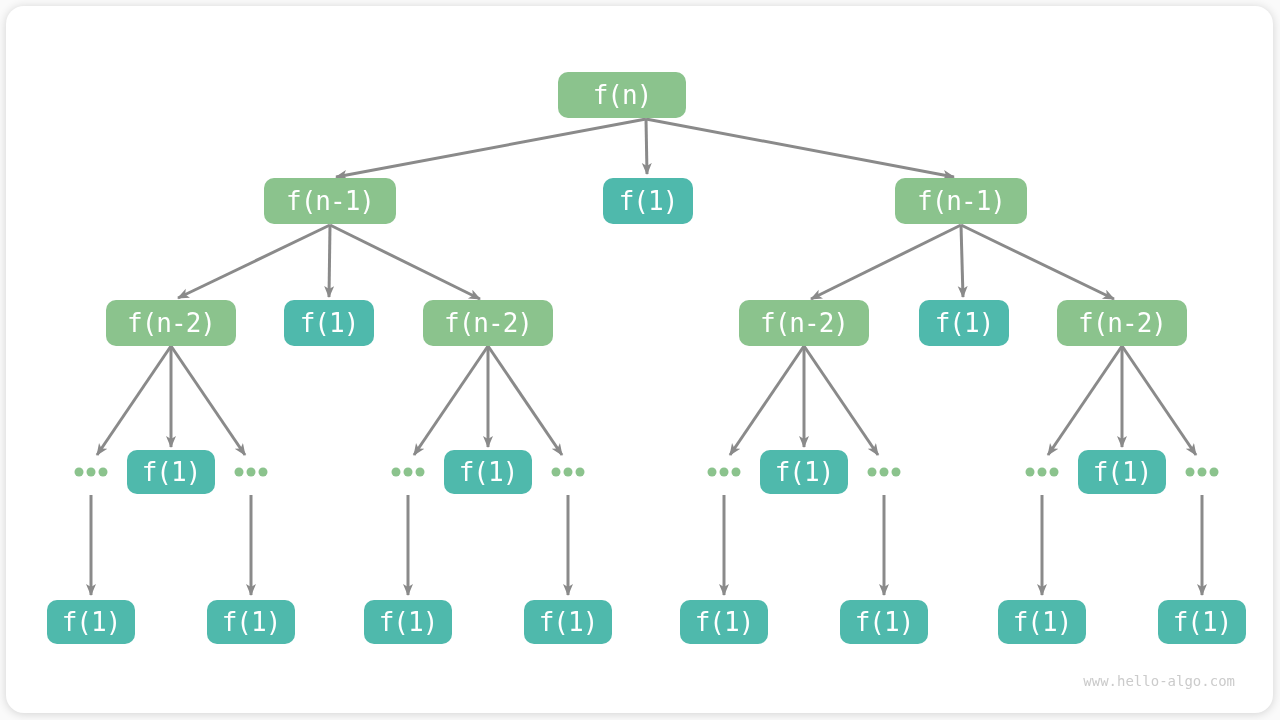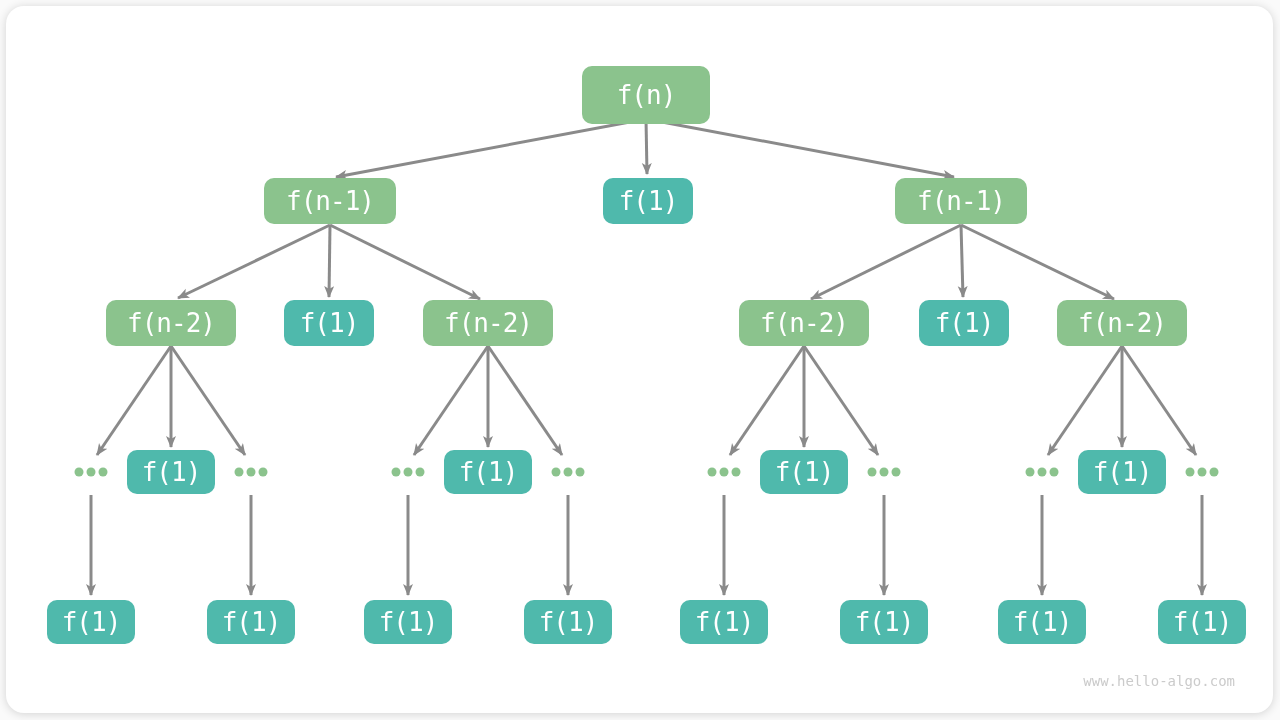--- a/index.html
+++ b/index.html
@@ -107,21 +107,21 @@
       <line x1="245" y1="489" x2="245" y2="589" stroke="#8a8a8a" stroke-width="3" marker-end="url(#arrow-head)"></line>
       <line x1="402" y1="489" x2="402" y2="589" stroke="#8a8a8a" stroke-width="3" marker-end="url(#arrow-head)"></line>
       <line x1="562" y1="489" x2="562" y2="589" stroke="#8a8a8a" stroke-width="3" marker-end="url(#arrow-head)"></line>
       <line x1="718" y1="489" x2="718" y2="589" stroke="#8a8a8a" stroke-width="3" marker-end="url(#arrow-head)"></line>
       <line x1="878" y1="489" x2="878" y2="589" stroke="#8a8a8a" stroke-width="3" marker-end="url(#arrow-head)"></line>
       <line x1="1036" y1="489" x2="1036" y2="589" stroke="#8a8a8a" stroke-width="3" marker-end="url(#arrow-head)"></line>
       <line x1="1196" y1="489" x2="1196" y2="589" stroke="#8a8a8a" stroke-width="3" marker-end="url(#arrow-head)"></line>
     </svg>
 
   <div class="nodes-layer">
-      <div class="node" style="background: rgb(139, 195, 141); width: 128px; height: 58px; color: rgb(255, 255, 255); left: 640px; top: 89px;">f(n)</div>
+      <div class="node" style="background: rgb(139, 195, 141); width: 128px; height: 46px; color: rgb(255, 255, 255); left: 616px; top: 89px;">f(n)</div>
       <div class="node" style="background: rgb(139, 195, 141); width: 132px; height: 46px; color: rgb(255, 255, 255); left: 324px; top: 195px;">f(n-1)</div>
       <div class="node" style="background: rgb(79, 185, 172); width: 90px; height: 46px; color: rgb(255, 255, 255); left: 642px; top: 195px;">f(1)</div>
       <div class="node" style="background: rgb(139, 195, 141); width: 132px; height: 46px; color: rgb(255, 255, 255); left: 955px; top: 195px;">f(n-1)</div>
       <div class="node" style="background: rgb(139, 195, 141); width: 130px; height: 46px; color: rgb(255, 255, 255); left: 165px; top: 317px;">f(n-2)</div>
       <div class="node" style="background: rgb(79, 185, 172); width: 90px; height: 46px; color: rgb(255, 255, 255); left: 323px; top: 317px;">f(1)</div>
       <div class="node" style="background: rgb(139, 195, 141); width: 130px; height: 46px; color: rgb(255, 255, 255); left: 482px; top: 317px;">f(n-2)</div>
       <div class="node" style="background: rgb(139, 195, 141); width: 130px; height: 46px; color: rgb(255, 255, 255); left: 798px; top: 317px;">f(n-2)</div>
       <div class="node" style="background: rgb(79, 185, 172); width: 90px; height: 46px; color: rgb(255, 255, 255); left: 958px; top: 317px;">f(1)</div>
       <div class="node" style="background: rgb(139, 195, 141); width: 130px; height: 46px; color: rgb(255, 255, 255); left: 1116px; top: 317px;">f(n-2)</div>
       <div class="dots" style="left: 85px; top: 466px;">

